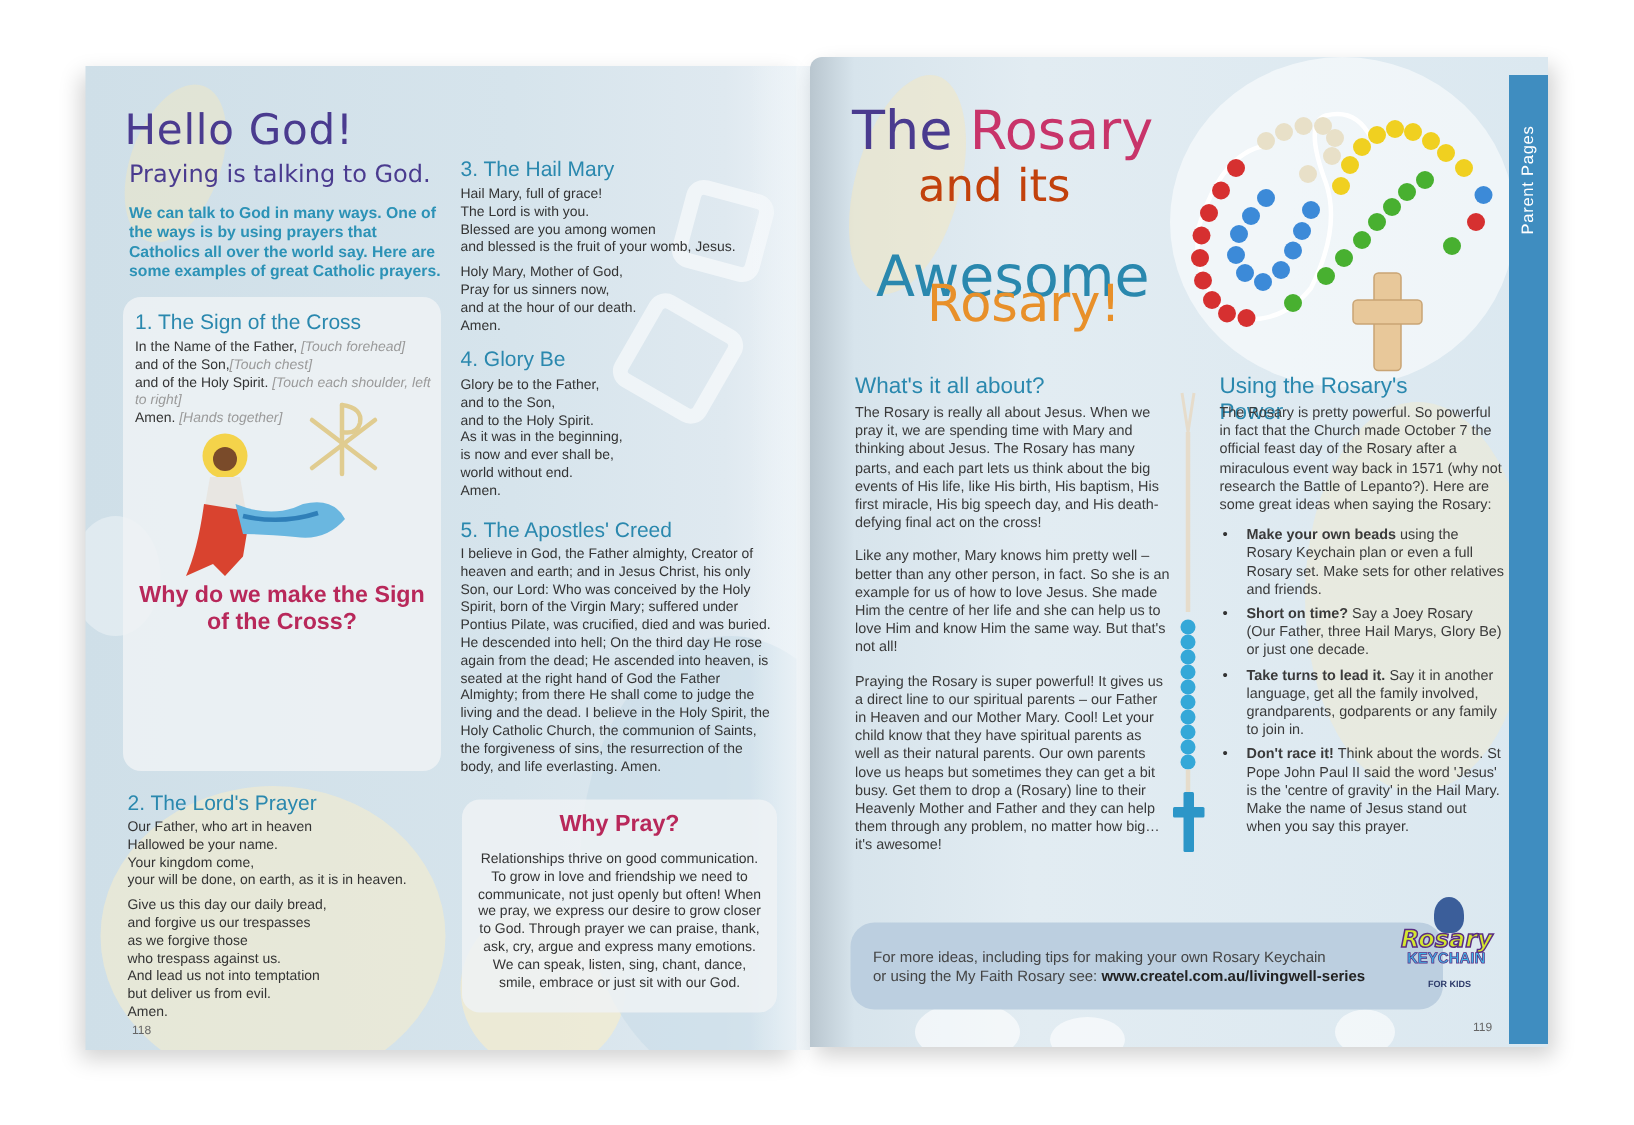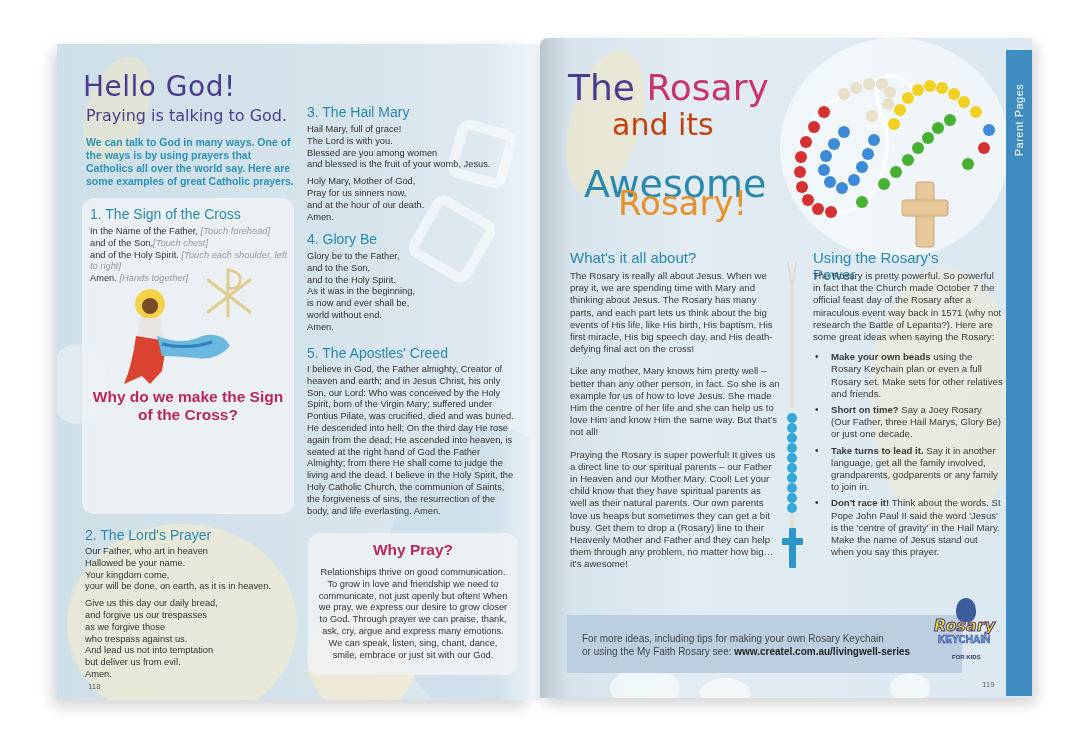--- a/index.html
+++ b/index.html
@@ -61,21 +61,21 @@
   .center { text-align: center; }
   .italic-note { font-style: italic; color: #9a9a9a; }
   .gap { height: 5px; }
 
   .pg-num { position: absolute; font-size: 8px; color: #666; }
 
   .rosary-title { position: absolute; font-family: "DejaVu Sans", sans-serif; }
 
   .info-bar {
     position: absolute; left: 567px; top: 615px; width: 395px; height: 58px;
-    background: #bccfe0; border-radius: 0; text-decoration: underline;
+    background: #bccfe0; border-radius: 16px; text-decoration: underline;
   }
   .info-bar .txt { position: absolute; left: 15px; top: 17px; font-size: 10px; line-height: 13px; color: #444; }
   .info-bar b { color: #222; }
 
   ul.tips { list-style: none; }
   ul.tips li { position: relative; padding-left: 18px; margin-bottom: 4px; }
   ul.tips li::before { content: "•"; position: absolute; left: 2px; top: 0; color: #333; font-size: 10px; }
 </style>
 </head>
 <body>

